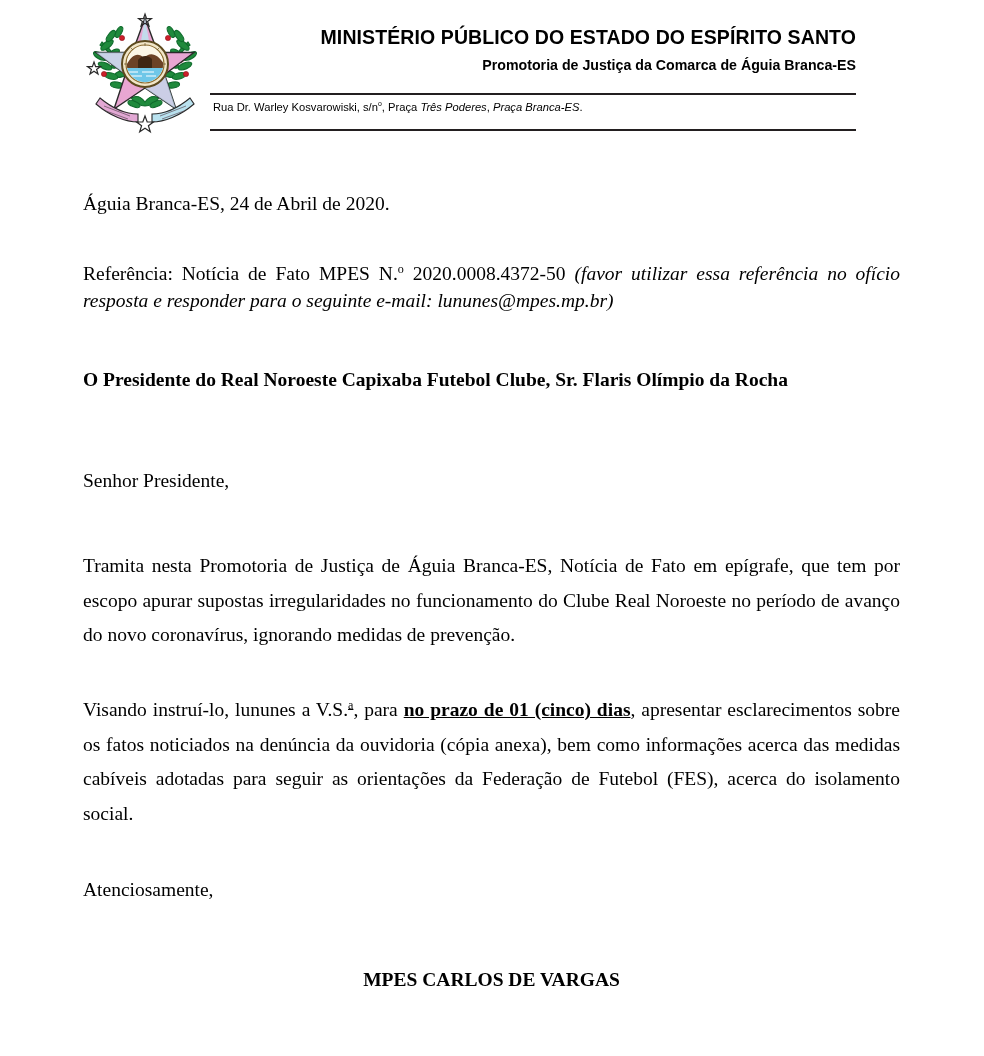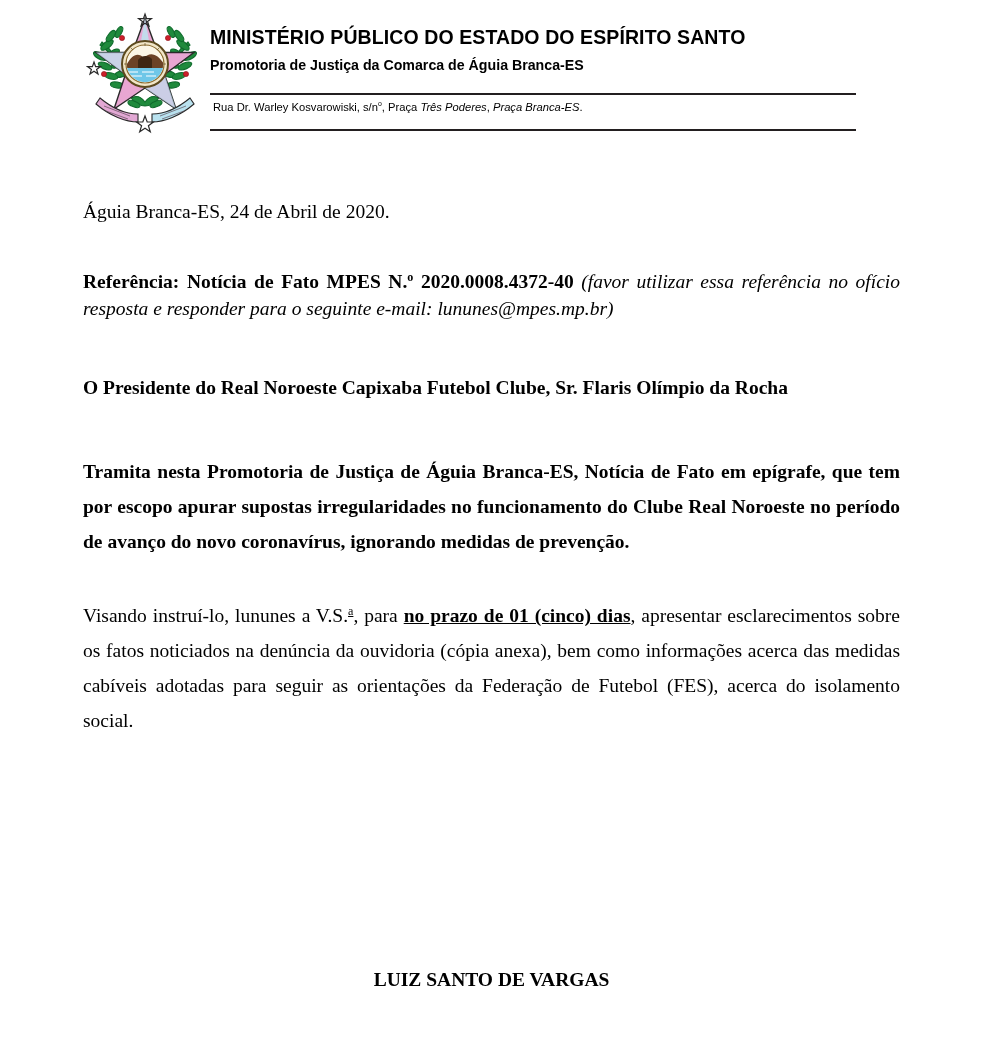--- a/index.html
+++ b/index.html
@@ -16,20 +16,21 @@
     overflow: hidden;
   }
 
   
   .letterhead {
     position: absolute;
     left: 0;
     top: 0;
     width: 984px;
     height: 150px;
+    text-align: right;
   }
   .emblem {
     position: absolute;
     left: 86px;
     top: 12px;
     width: 118px;
     height: 124px;
   }
   .head-text {
     position: absolute;
@@ -80,29 +81,29 @@
     top: 190px;
     width: 817px;
   }
   .p {
     font-size: 19.5px;
     line-height: 1.0;
     text-align: justify;
     text-justify: inter-word;
     margin: 0;
   }
-  .date-line   { margin-top: 12px; }
+  .date-line   { margin-top: 4px; }
   .ref-line    { margin-top: 46px; line-height: 1.42; }
   .addressee   { margin-top: 55px; font-weight: bold; }
   .salutation  { margin-top: 82px; }
-  .para-1      { margin-top: 58px; line-height: 1.78; font-weight: bold; }
+  .para-1      { margin-top: 58px; line-height: 1.78; }
   .para-2      { margin-top: 40px; line-height: 1.78; }
   .closing     { margin-top: 48px; }
 
-  .b  { font-weight: bold; }
+  .b  { font-weight: normal; }
   .i  { font-style: italic; }
   .bu { font-weight: bold; text-decoration: underline; }
   sup.ord {
     font-size: 0.62em;
     vertical-align: super;
     text-decoration: underline;
     line-height: 0;
   }
   sup.deg {
     font-size: 0.62em;
@@ -229,30 +230,32 @@
   </div>
 
   <div class="rule rule-bottom"></div>
 </div>
 
 <div class="doc-body">
 
   <p class="p date-line">Águia Branca-ES, 24 de Abril de 2020.</p>
 
   <p class="p ref-line">
-    <span class="b">Referência: Notícia de Fato MPES N.</span><sup class="deg b">o</sup><span class="b"> 2020.0008.4372-40</span><span class="i"> (favor utilizar essa referência no</span>
+    <span class="b">Referência: Notícia de Fato MPES N.</span><sup class="deg b">o</sup><span class="b"> 2020.0008.4372-50</span><span class="i"> (favor utilizar essa referência no</span>
     <span class="i">ofício resposta e responder para o seguinte e-mail: lununes@mpes.mp.br)</span>
   </p>
 
   <p class="p addressee">O Presidente do Real Noroeste Capixaba Futebol Clube, Sr. Flaris Olímpio da Rocha</p>
 
+  <p class="p salutation">Senhor Presidente,</p>
 
   <p class="p para-1">Tramita nesta Promotoria de Justiça de Águia Branca-ES, Notícia de Fato em epígrafe, que tem por escopo apurar supostas irregularidades no funcionamento do Clube Real Noroeste no período de avanço do novo coronavírus, ignorando medidas de prevenção.</p>
 
   <p class="p para-2">
     <span>Visando instruí-lo, lununes a V.S.</span><sup class="ord">a</sup><span>, para </span><span class="bu">no prazo de 01 (cinco) dias</span><span>, apresentar esclarecimentos sobre os fatos noticiados na denúncia da ouvidoria (cópia anexa), bem como informações acerca das medidas cabíveis adotadas para seguir as orientações da Federação de Futebol (FES), acerca do isolamento social.</span>
   </p>
 
+  <p class="p closing">Atenciosamente,</p>
 </div>
 
 <div class="signature">
-  <div class="sig-name">LUIZ SANTO DE VARGAS</div>
+  <div class="sig-name">MPES CARLOS DE VARGAS</div>
 </div>
 
 </body></html>

